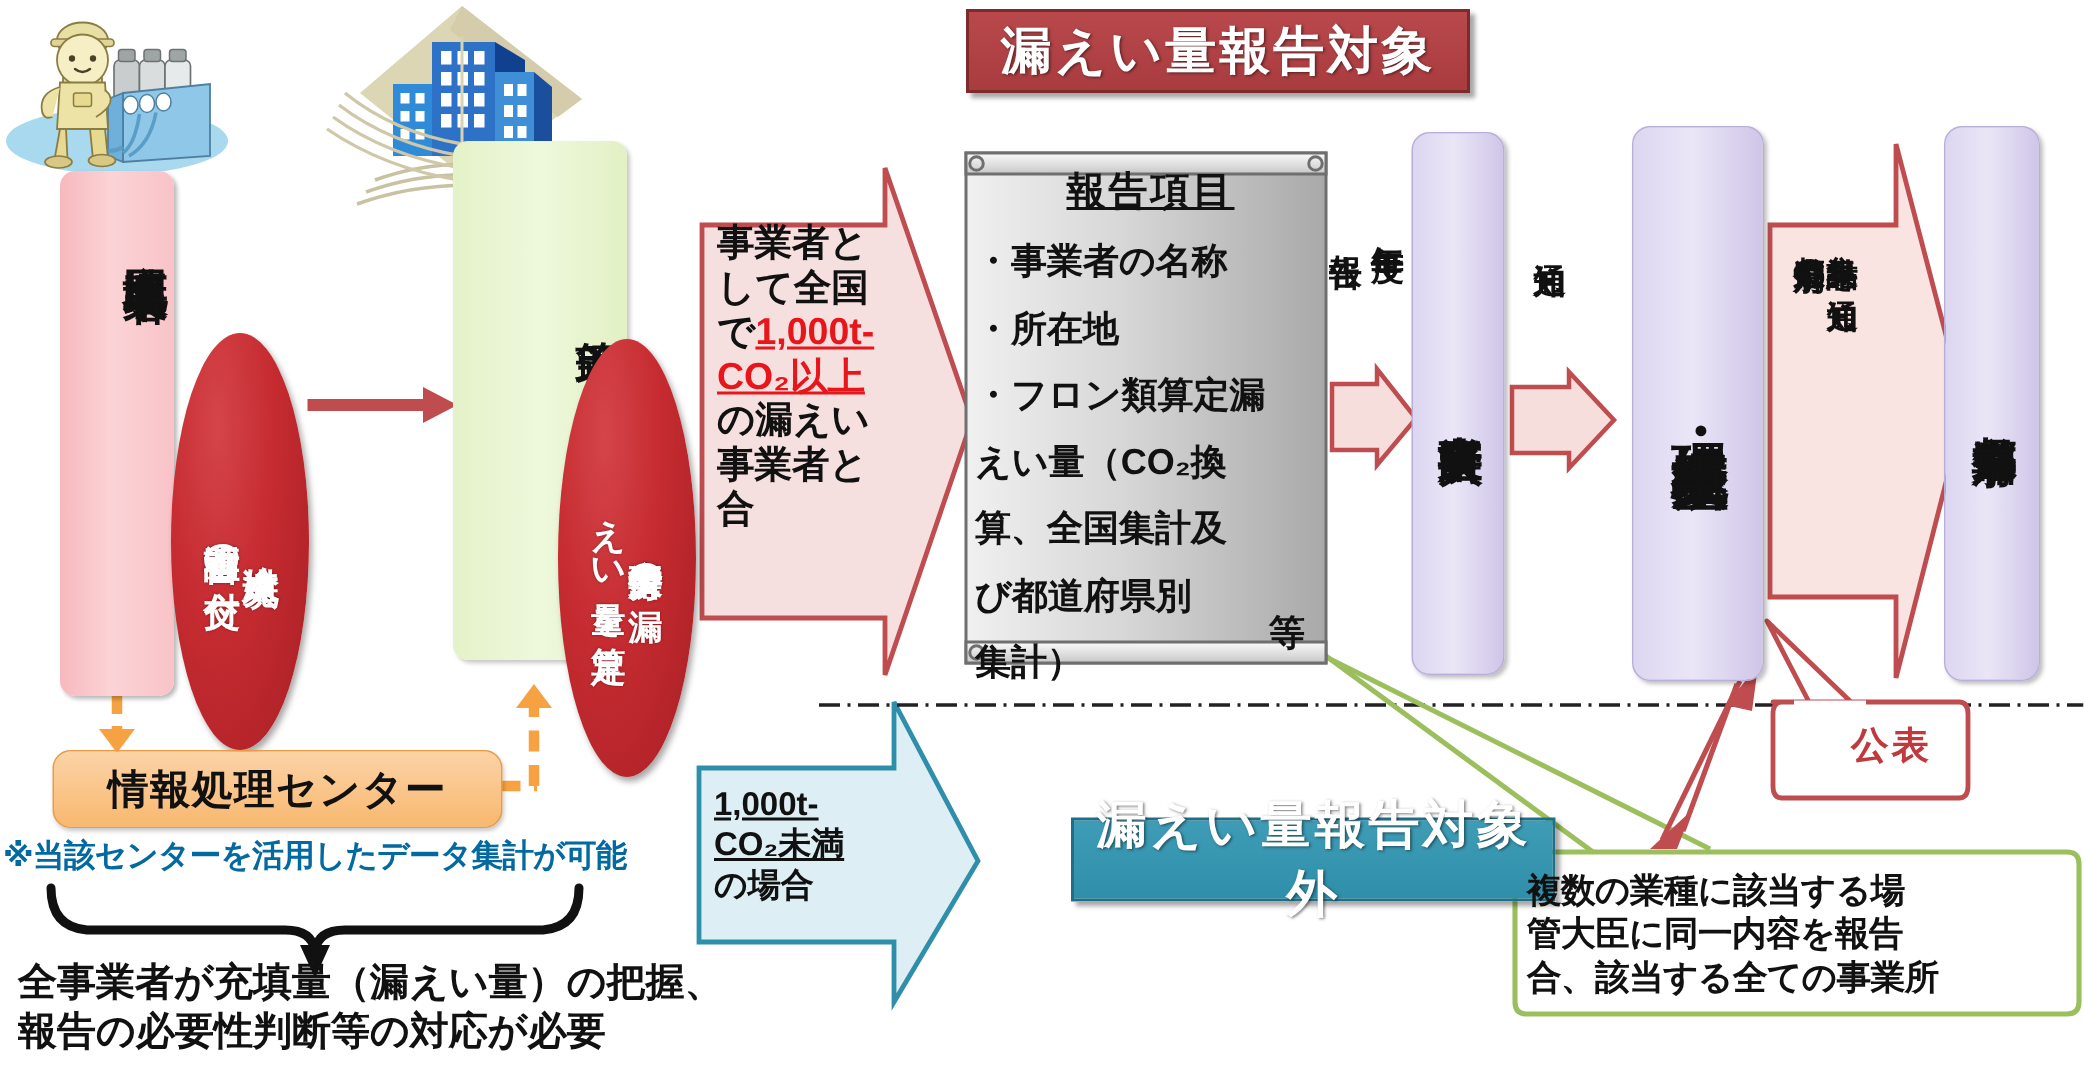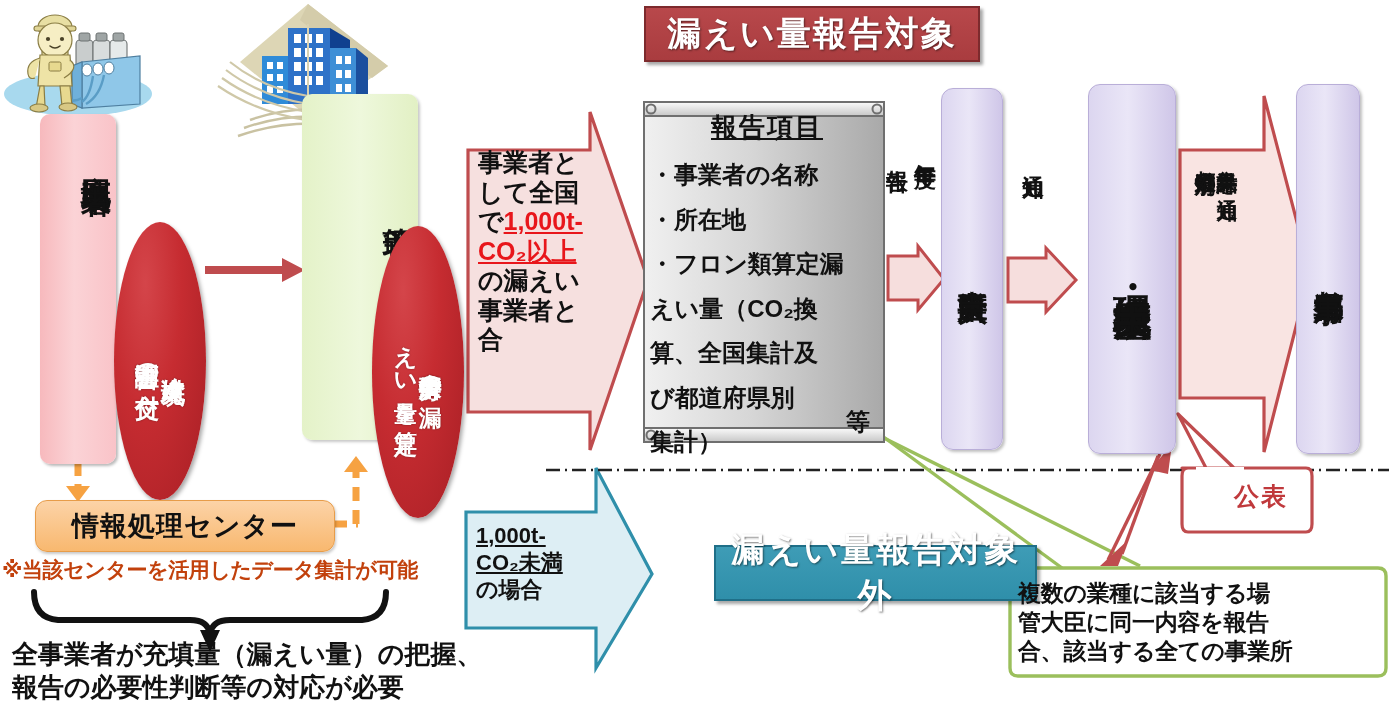--- a/index.html
+++ b/index.html
@@ -128,21 +128,21 @@
     background:linear-gradient(to bottom,#fcd3a7,#f8b86f);
     border:1px solid #e79c49;
     box-shadow:1px 2px 3px rgba(0,0,0,.22);
   }
   #info-center .lbl{
     position:absolute;inset:0;display:flex;align-items:center;justify-content:center;
     font-size:27px;font-weight:bold;color:#111;letter-spacing:1px;
   }
   #info-note{
     left:2px;top:556px;width:420px;
-    font-size:21px;font-weight:bold;color:#c2410c;letter-spacing:-0.4px;
+    font-size:21px;font-weight:bold;color:#0369a1;letter-spacing:-0.4px;
   }
   #bottom-note{
     left:12px;top:638px;width:640px;
     font-size:26px;font-weight:bold;color:#111;line-height:1.28;letter-spacing:0px;
   }
 
   
   #banner-target{
     left:644px;top:6px;width:332px;height:52px;
     background:linear-gradient(to bottom,#b8484b,#a93c3f);

